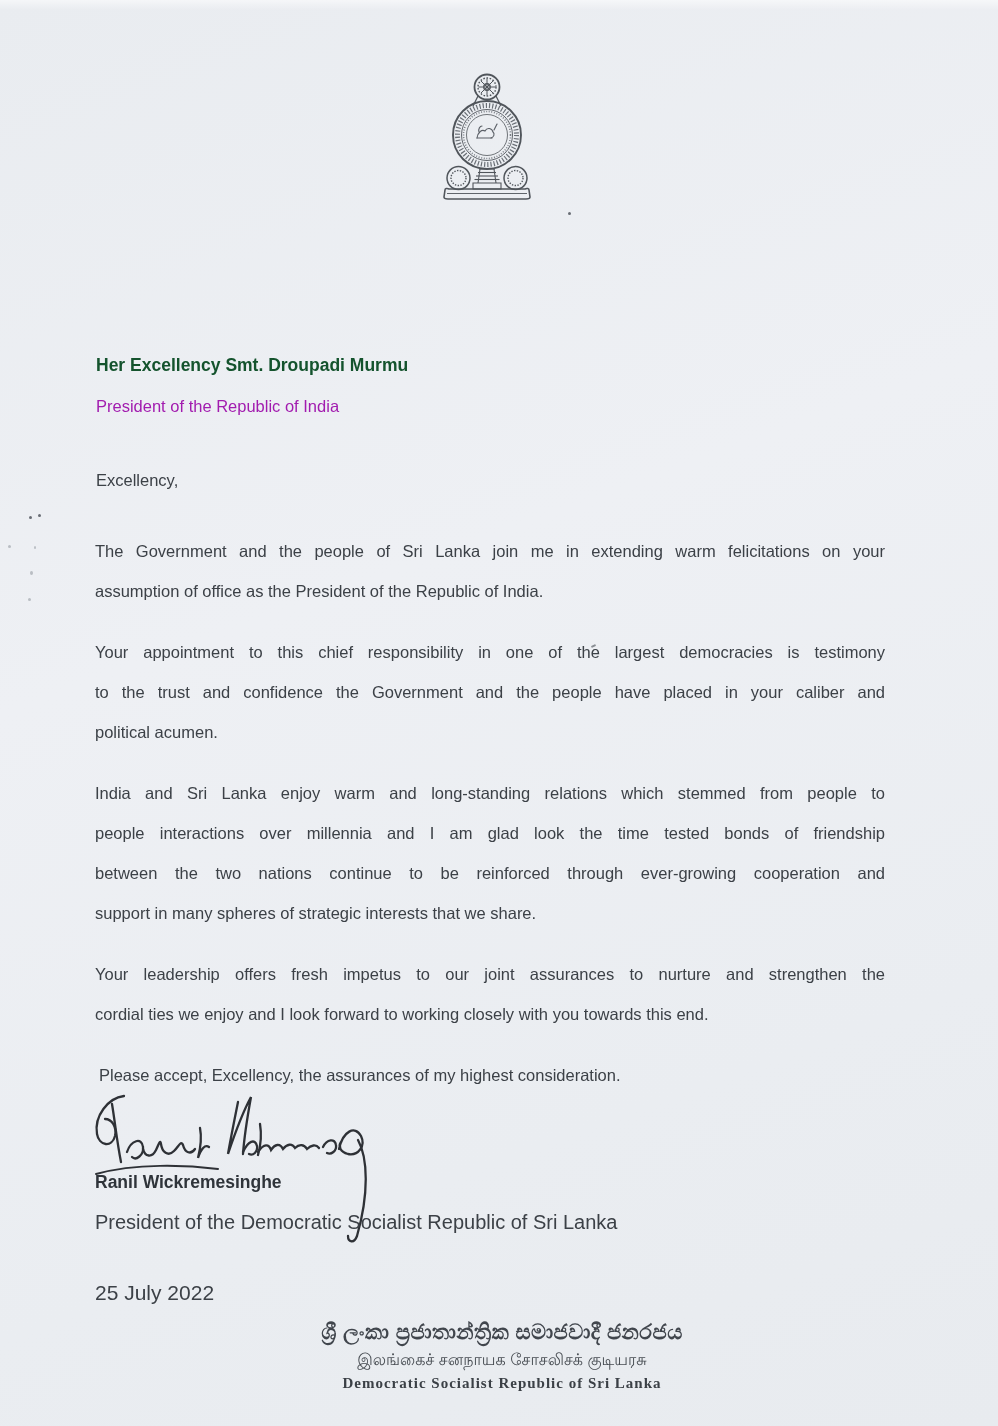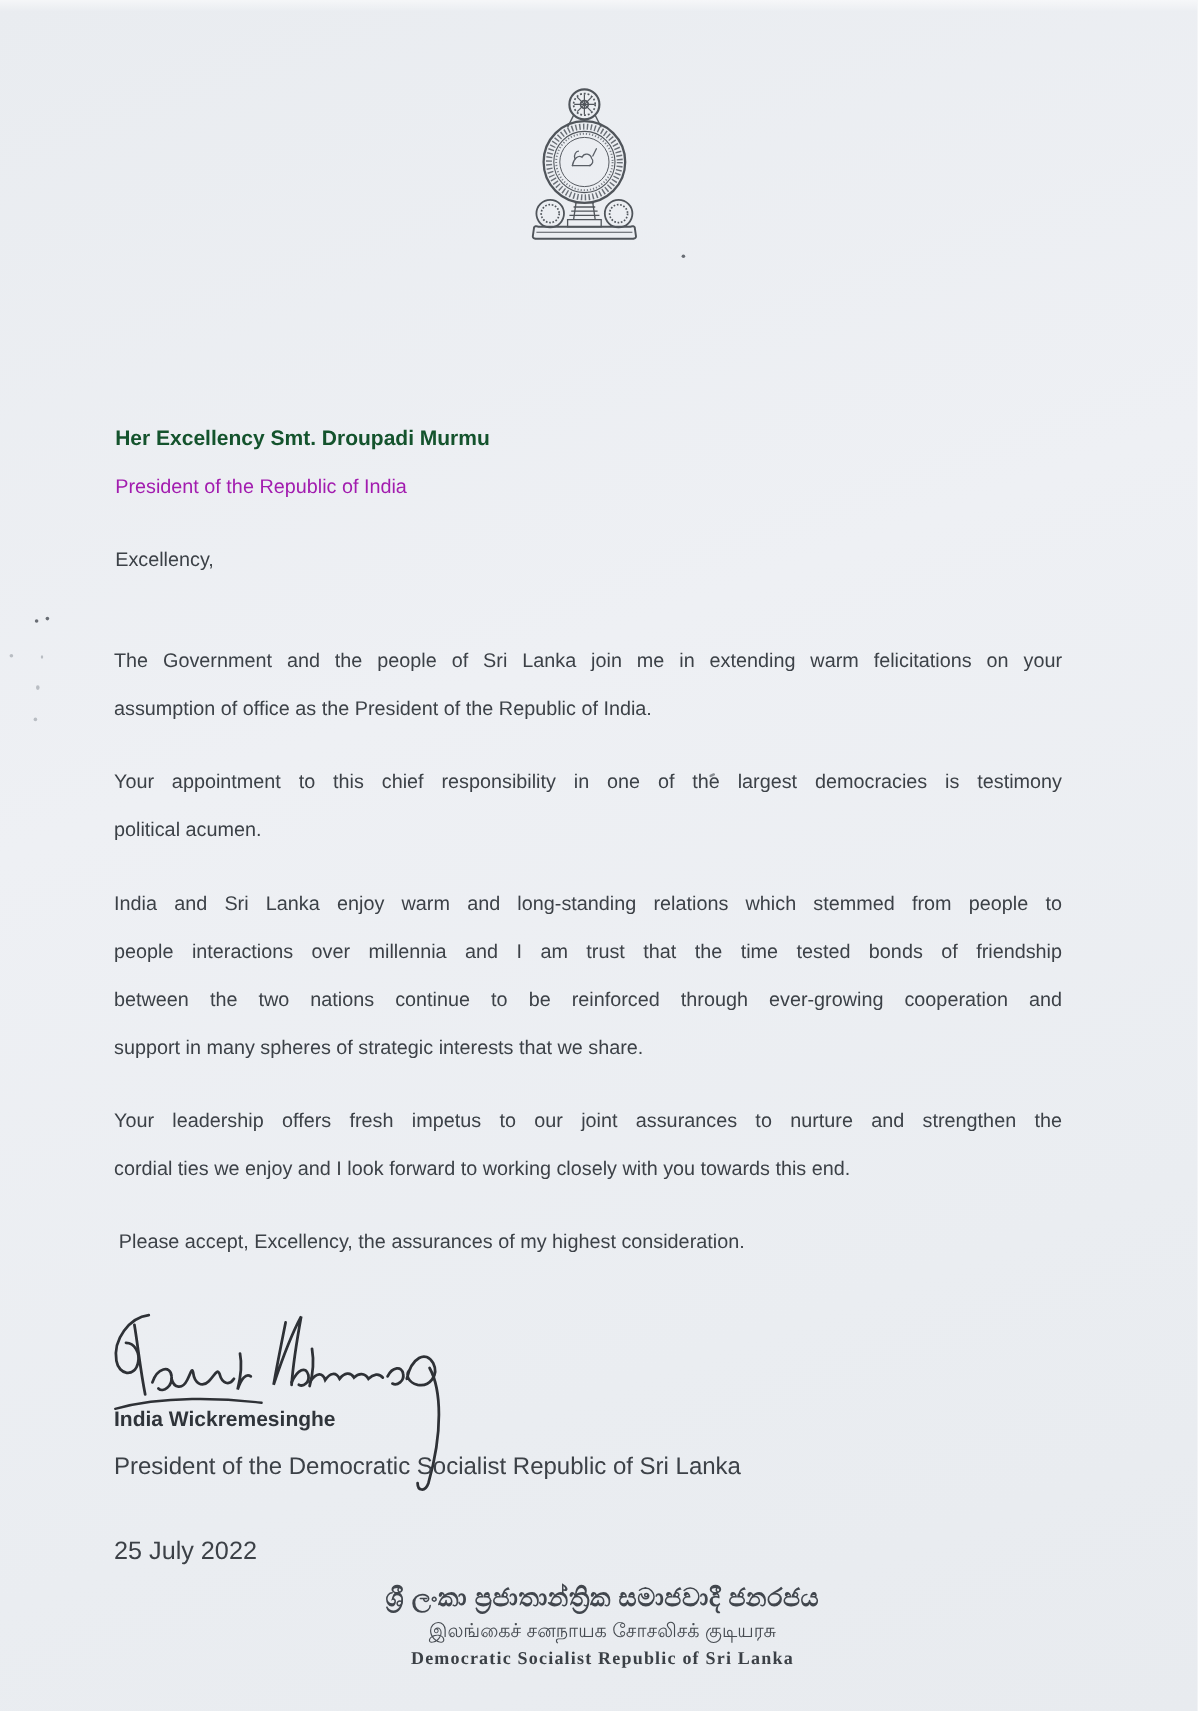--- a/index.html
+++ b/index.html
@@ -17,21 +17,21 @@
   }
 
   
   .emblem { position: absolute; left: 437px; top: 68px; width: 100px; height: 140px; }
 
   
   .recipient { position: absolute; left: 96px; top: 345px; }
   .recipient-name { font-size: 17.5px; font-weight: bold; color: #14532d; line-height: 41px; }
   .recipient-title { font-size: 16.5px; color: #a21caf; line-height: 41px; }
 
-  .salutation { position: absolute; left: 96px; top: 458px; font-size: 16.5px; }
+  .salutation { position: absolute; left: 96px; top: 471px; font-size: 16.5px; }
 
   
   .letter-body { position: absolute; left: 95px; top: 531px; width: 790px; font-size: 16.5px; }
   .para { margin-bottom: 21px; }
   .pline { line-height: 40px; text-align: justify; text-align-last: justify; }
   .para .pline:last-child { text-align-last: left; }
   .para.closing .pline { padding-left: 4px; }
 
   
   .signature-svg { position: absolute; left: 86px; top: 1086px; width: 312px; height: 170px; }
@@ -121,25 +121,26 @@
 <div class="artifact faint" style="left:28px; top:598px; width:3px; height:3px;"></div>
 <div class="tickmark" style="left:591px; top:645px;"></div>
 
 <div class="letter-body">
     <div class="para">
       <div class="pline">The Government and the people of Sri Lanka join me in extending warm felicitations on your</div>
       <div class="pline">assumption of office as the President of the Republic of India.</div>
     </div>
     <div class="para">
       <div class="pline">Your appointment to this chief responsibility in one of the largest democracies is testimony</div>
+      <div class="pline">to the trust and confidence the Government and the people have placed in your caliber and</div>
       <div class="pline">political acumen.</div>
     </div>
     <div class="para">
       <div class="pline">India and Sri Lanka enjoy warm and long-standing relations which stemmed from people to</div>
-      <div class="pline">people interactions over millennia and I am trust that the time tested bonds of friendship</div>
+      <div class="pline">people interactions over millennia and I am glad look the time tested bonds of friendship</div>
       <div class="pline">between the two nations continue to be reinforced through ever-growing cooperation and</div>
       <div class="pline">support in many spheres of strategic interests that we share.</div>
     </div>
     <div class="para">
       <div class="pline">Your leadership offers fresh impetus to our joint assurances to nurture and strengthen the</div>
       <div class="pline">cordial ties we enjoy and I look forward to working closely with you towards this end.</div>
     </div>
     <div class="para closing">
       <div class="pline">Please accept, Excellency, the assurances of my highest consideration.</div>
     </div>
@@ -161,21 +162,21 @@
   <path d="M157 66 C 162 55 169 52 171 60 C 172 66 167 70 163 68"></path>
   <path d="M174 38 C 176 50 174 62 172 69"></path>
   <path d="M172 66 C 178 57 183 58 185 64 C 189 58 194 57 197 63 C 201 58 206 57 209 62 C 213 58 218 58 221 63 C 225 59 230 58 233 62"></path>
 
   <path d="M237 61 C 241 53 249 52 250 59 C 251 65 245 69 241 67"></path>
 
   <path d="M253 63 C 257 45 269 39 275 50 C 280 60 272 70 262 68 C 254 66 252 60 255 56"></path>
   <path d="M272 54 C 282 72 283 108 271 150 C 268 158 262 156 262 150"></path>
 </svg>
 
-<div class="signer-name">India Wickremesinghe</div>
+<div class="signer-name">Ranil Wickremesinghe</div>
 <div class="signer-title">President of the Democratic Socialist Republic of Sri Lanka</div>
 
 <div class="date-line">25 July 2022</div>
 
 <div class="footer">
   <div class="footer-sinhala">ශ්‍රී ලංකා ප්‍රජාතාන්ත්‍රික සමාජවාදී ජනරජය</div>
   <div class="footer-tamil">இலங்கைச் சனநாயக சோசலிசக் குடியரசு</div>
   <div class="footer-english">Democratic Socialist Republic of Sri Lanka</div>
 </div>
 

